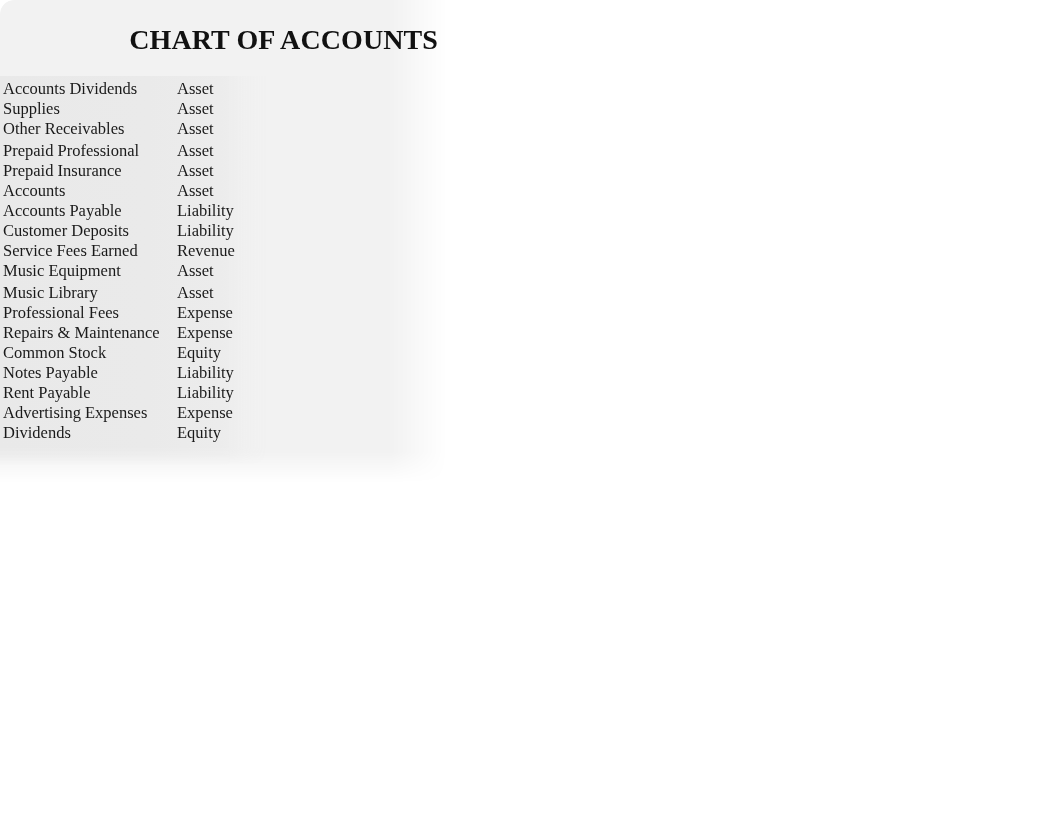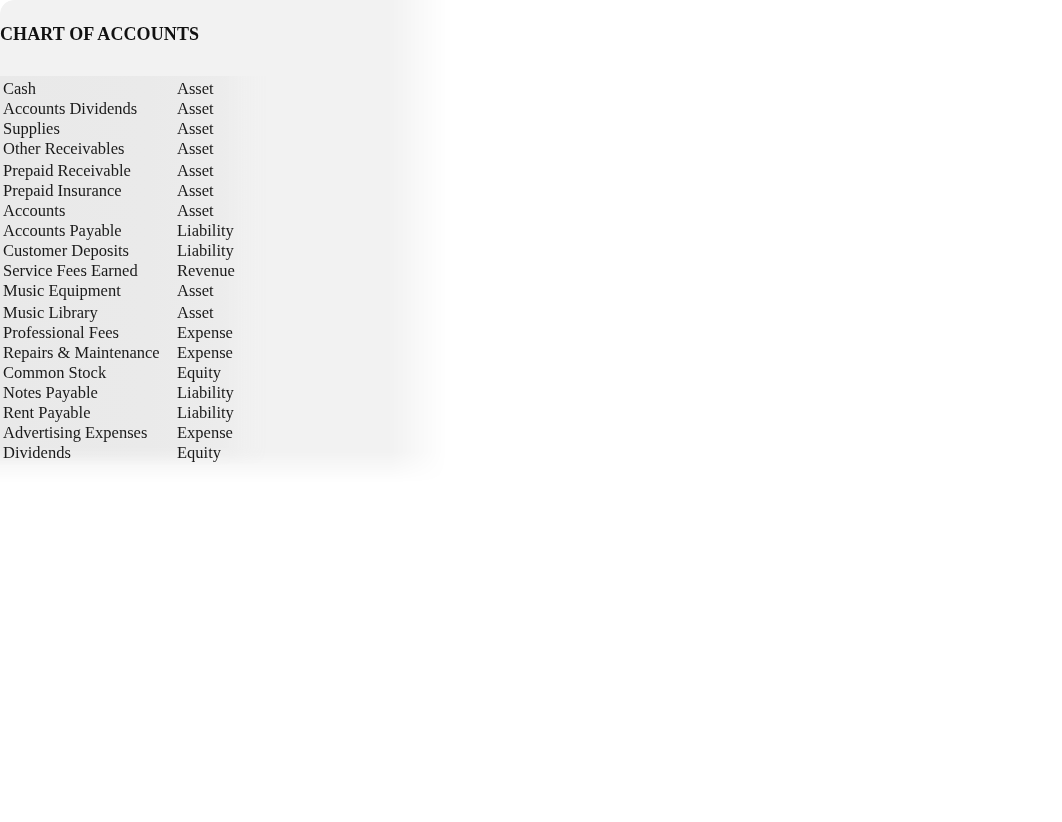--- a/index.html
+++ b/index.html
@@ -50,22 +50,22 @@
       linear-gradient(to right,  #000 0px, #000 228px, rgba(0,0,0,0) 267px),
       linear-gradient(to bottom, #000 0px, #000 372px, rgba(0,0,0,0) 389px);
     mask-composite: intersect;
   }
 
   #doc-title {
     position: absolute;
     left: 0;
     top: 24px;
     width: 438px;
-    text-align: left;
-    font-size: 18px;
+    text-align: right;
+    font-size: 28px;
     font-weight: bold;
     color: #111111;
     letter-spacing: 0.1px;
     white-space: nowrap;
   }
 
   #accounts-table {
     position: absolute;
     left: 3px;
     top: 79px;
@@ -98,25 +98,24 @@
 </style>
 </head>
 <body>
 
 <div id="doc-panel"></div>
 <div id="table-band"></div>
 
 <div id="doc-title">CHART OF ACCOUNTS</div>
 
 <div id="accounts-table">
-    <div class="account-row"><span class="account-name">Cash</span><span class="account-type">Asset</span></div>
     <div class="account-row"><span class="account-name">Accounts Dividends</span><span class="account-type">Asset</span></div>
     <div class="account-row"><span class="account-name">Supplies</span><span class="account-type">Asset</span></div>
     <div class="account-row"><span class="account-name">Other Receivables</span><span class="account-type">Asset</span></div>
-    <div class="account-row gap-before"><span class="account-name">Prepaid Receivable</span><span class="account-type">Asset</span></div>
+    <div class="account-row gap-before"><span class="account-name">Prepaid Professional</span><span class="account-type">Asset</span></div>
     <div class="account-row"><span class="account-name">Prepaid Insurance</span><span class="account-type">Asset</span></div>
     <div class="account-row"><span class="account-name">Accounts</span><span class="account-type">Asset</span></div>
     <div class="account-row"><span class="account-name">Accounts Payable</span><span class="account-type">Liability</span></div>
     <div class="account-row"><span class="account-name">Customer Deposits</span><span class="account-type">Liability</span></div>
     <div class="account-row"><span class="account-name">Service Fees Earned</span><span class="account-type">Revenue</span></div>
     <div class="account-row"><span class="account-name">Music Equipment</span><span class="account-type">Asset</span></div>
     <div class="account-row gap-before"><span class="account-name">Music Library</span><span class="account-type">Asset</span></div>
     <div class="account-row"><span class="account-name">Professional Fees</span><span class="account-type">Expense</span></div>
     <div class="account-row"><span class="account-name">Repairs &amp; Maintenance</span><span class="account-type">Expense</span></div>
     <div class="account-row"><span class="account-name">Common Stock</span><span class="account-type">Equity</span></div>

